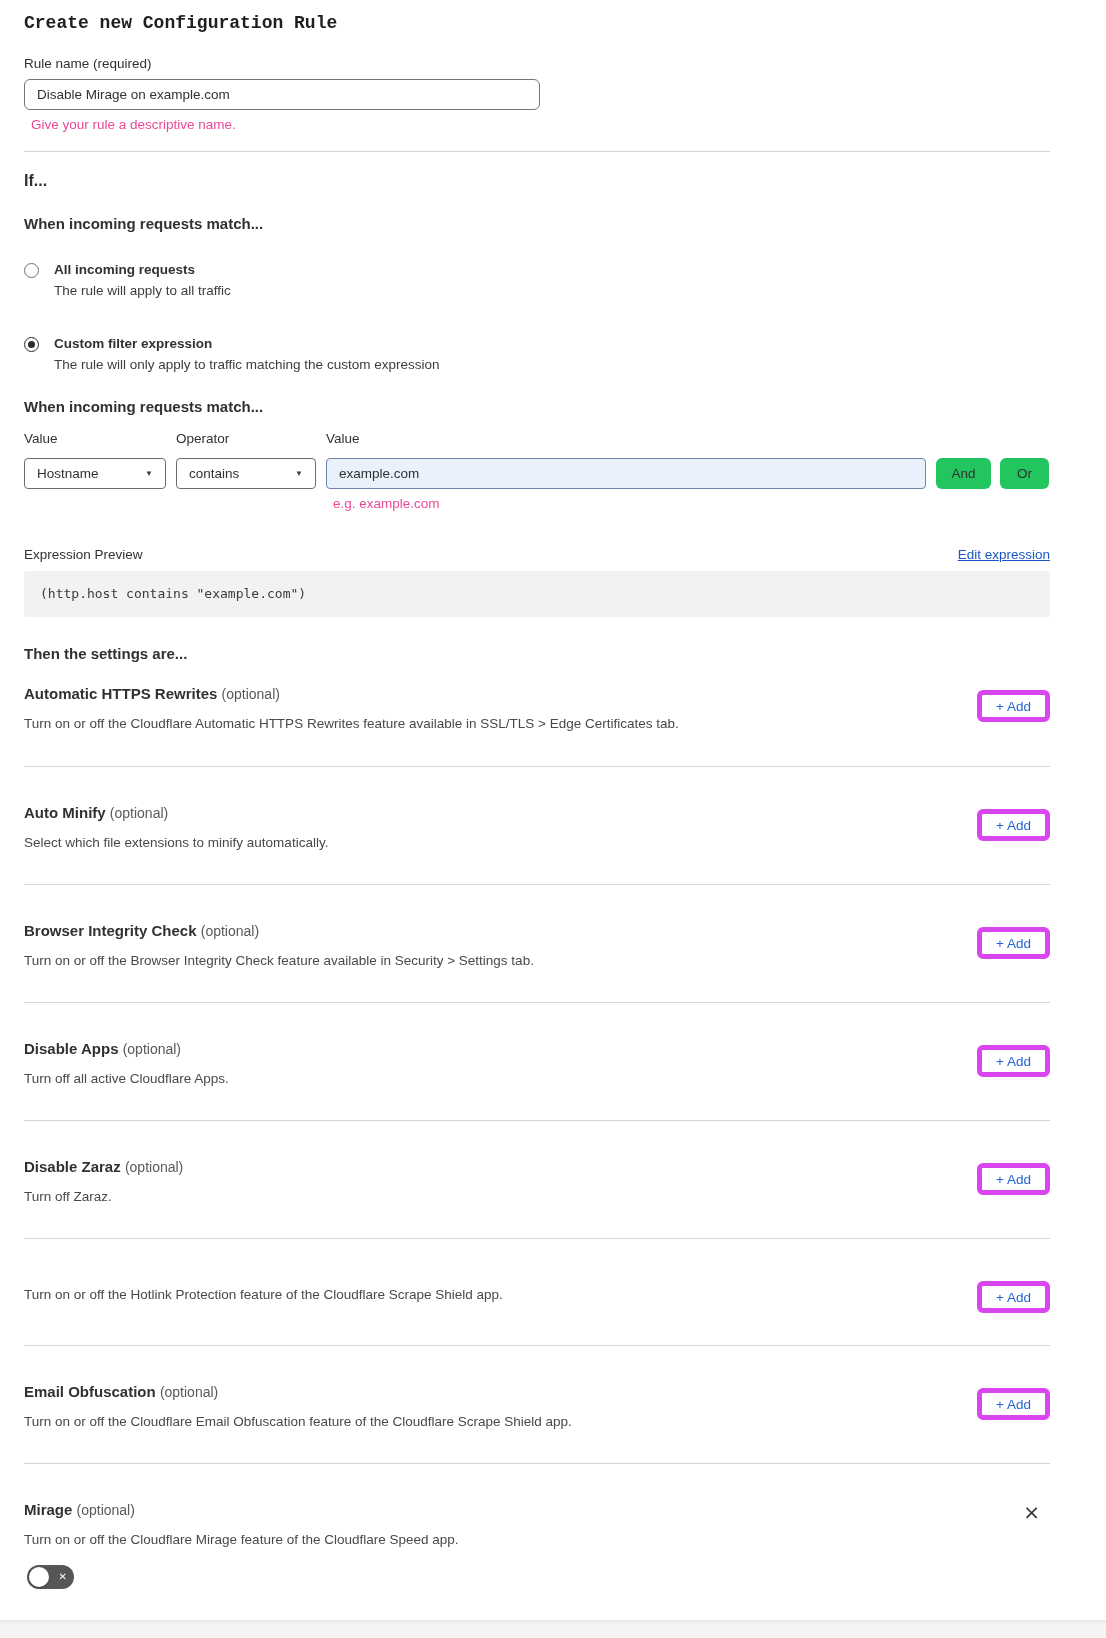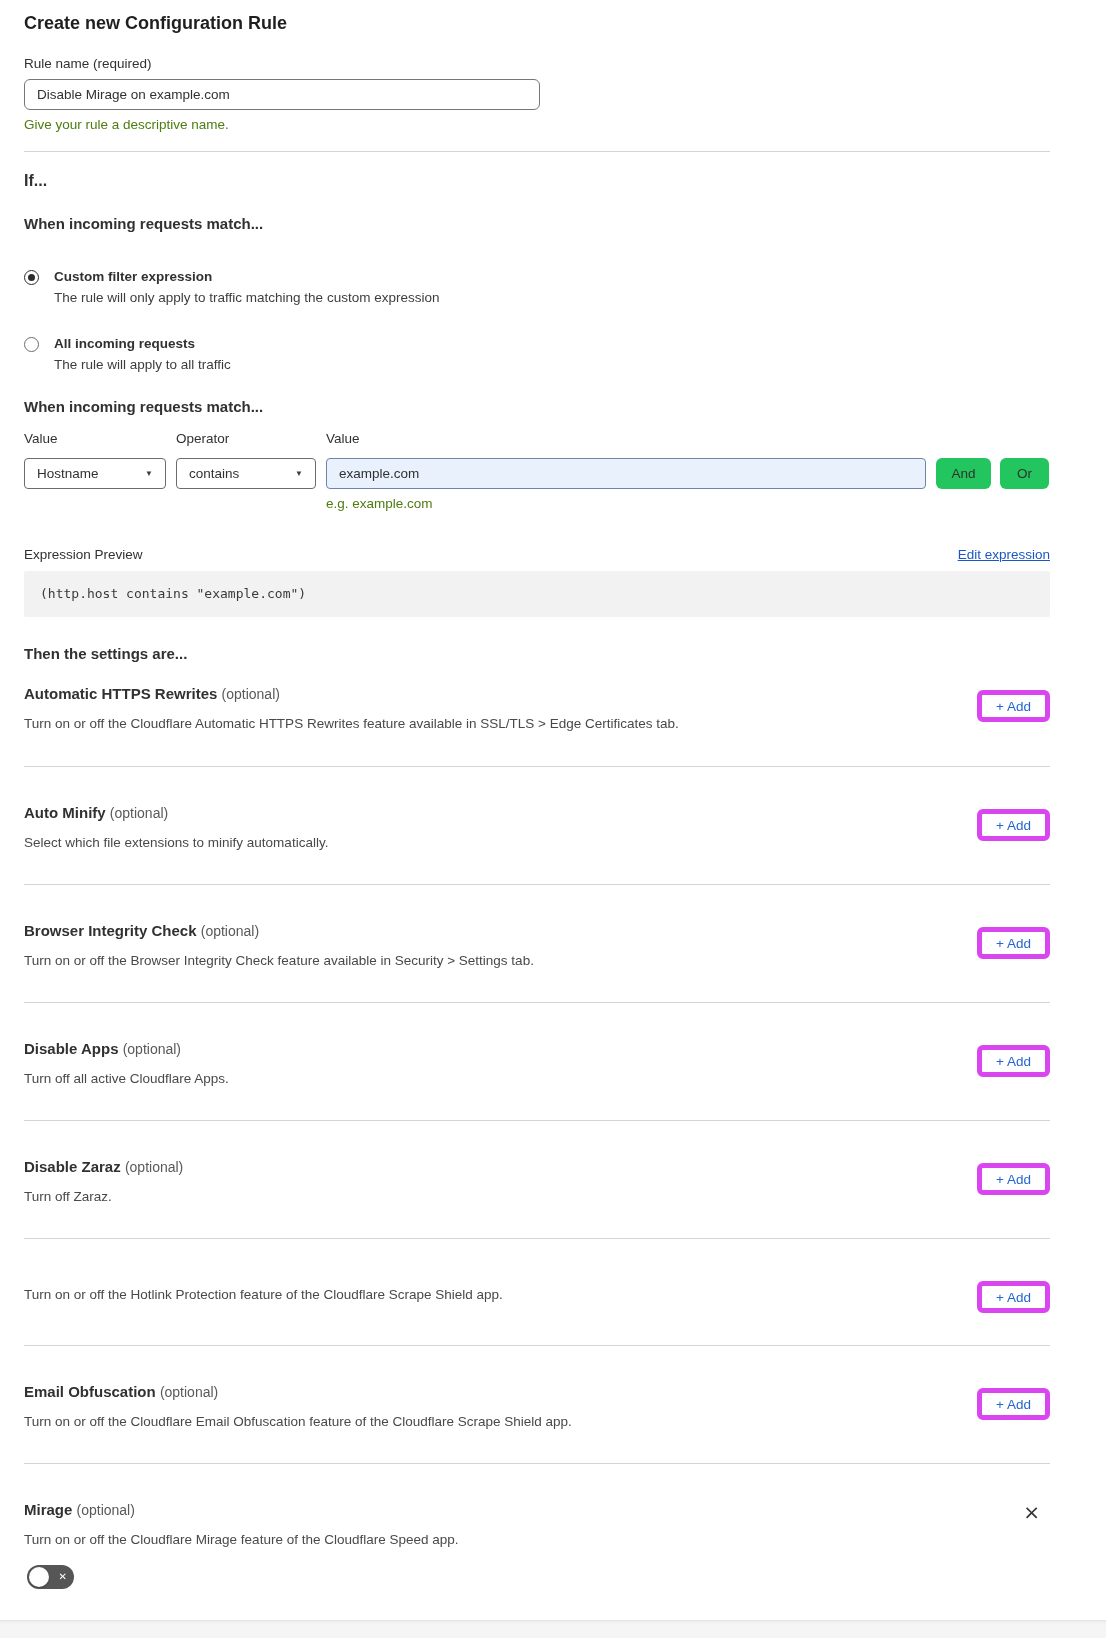--- a/index.html
+++ b/index.html
@@ -5,30 +5,30 @@
   * { box-sizing: border-box; margin: 0; padding: 0; }
   html, body { background: #ffffff; }
   body {
     width: 1106px; height: 1638px; overflow: hidden;
     font-family: "Liberation Sans", sans-serif;
     color: #313131; font-size: 13.5px;
     position: relative;
   }
   .page { padding: 0 56px 0 24px; }
 
-  h1.page-title { font-size: 18px; font-weight: 700; color: #1f1f1f; line-height: 22px; margin-top: 12px; }
+  h1.page-title { font-size: 18px; font-weight: 700; color: #1f1f1f; line-height: 22px; margin-top: 12px; font-family: Liberation Mono, monospace; }
 
   .field-label { margin-top: 21px; line-height: 17px; font-size: 13.5px; color: #313131; }
   .text-input {
     display: block; margin-top: 7px; width: 516px; height: 31px;
     border: 1px solid #767676; border-radius: 6px; background: #fff;
     font-family: "Liberation Sans", sans-serif; font-size: 13.5px; color: #313131;
     padding: 0 12px; outline: none;
   }
-  .help-text { margin-top: 6px; line-height: 17px; color: #4d7c0f; }
+  .help-text { margin-top: 6px; line-height: 17px; color: #ec4899; margin-left: 7px; }
 
   hr.divider { margin: 18px 0 0; border: none; border-top: 1px solid #d5d5d5; height: 0; }
 
   h2.if-heading { font-size: 16px; font-weight: 700; line-height: 20px; margin-top: 19px; }
   h3.sub-heading { font-size: 15px; font-weight: 700; line-height: 19px; margin-top: 23px; }
 
   .radio-option { display: flex; margin-top: 28px; }
   .radio-option.second { margin-top: 35px; }
   .radio {
     width: 15px; height: 15px; border-radius: 50%;
@@ -129,33 +129,33 @@
 
   <div class="field-label">Rule name (required)</div>
   <input class="text-input" type="text" value="Disable Mirage on example.com" style="">
   <div class="help-text">Give your rule a descriptive name.</div>
 
   <hr class="divider">
 
   <h2 class="if-heading">If...</h2>
   <h3 class="sub-heading">When incoming requests match...</h3>
 
+  <div class="radio-option">
+    <span class="radio"></span>
+    <div class="radio-texts">
+      <div class="radio-label">All incoming requests</div>
+      <div class="radio-desc">The rule will apply to all traffic</div>
+    </div>
+  </div>
+
   <div class="radio-option second">
     <span class="radio selected"></span>
     <div class="radio-texts">
       <div class="radio-label">Custom filter expression</div>
       <div class="radio-desc">The rule will only apply to traffic matching the custom expression</div>
-    </div>
-  </div>
-
-  <div class="radio-option">
-    <span class="radio"></span>
-    <div class="radio-texts">
-      <div class="radio-label">All incoming requests</div>
-      <div class="radio-desc">The rule will apply to all traffic</div>
     </div>
   </div>
 
   <h3 class="sub-heading builder-heading">When incoming requests match...</h3>
 
   <div class="builder-row">
     <div class="col field-col">
       <div class="col-label">Value</div>
       <div class="select">
         <span>Hostname</span>

